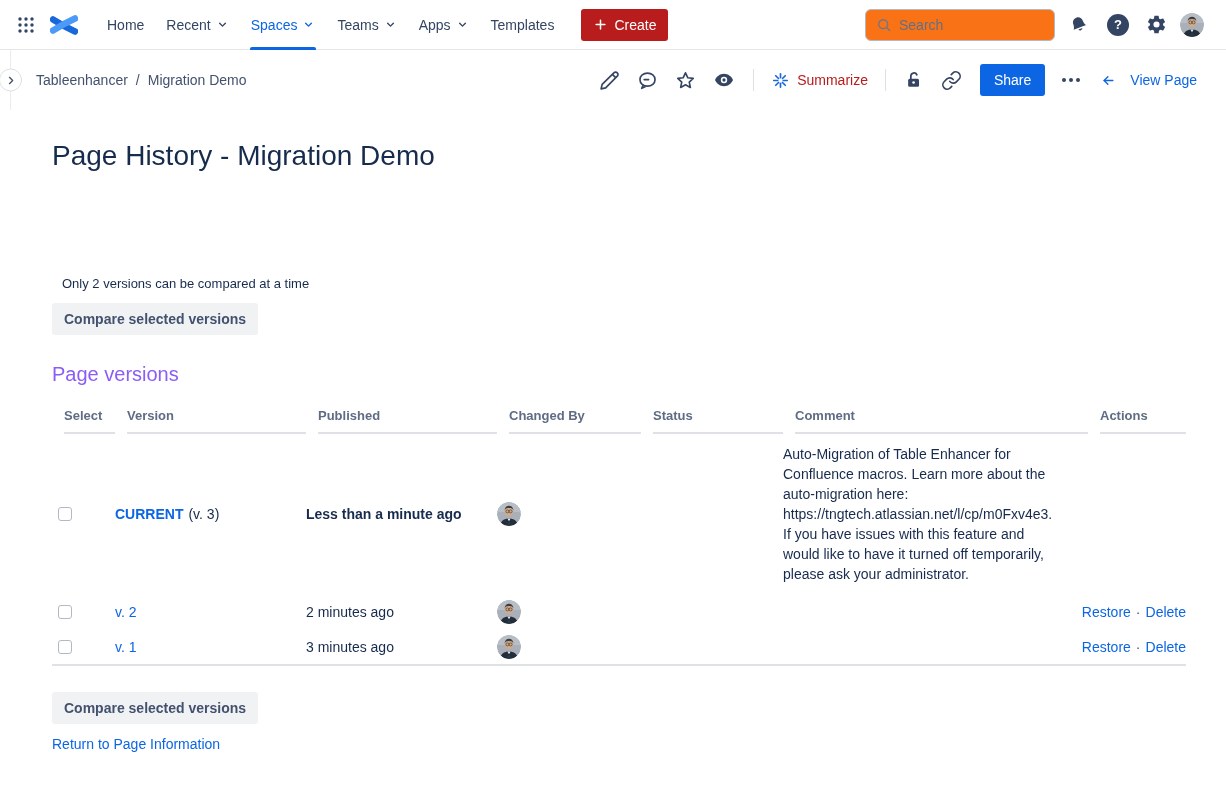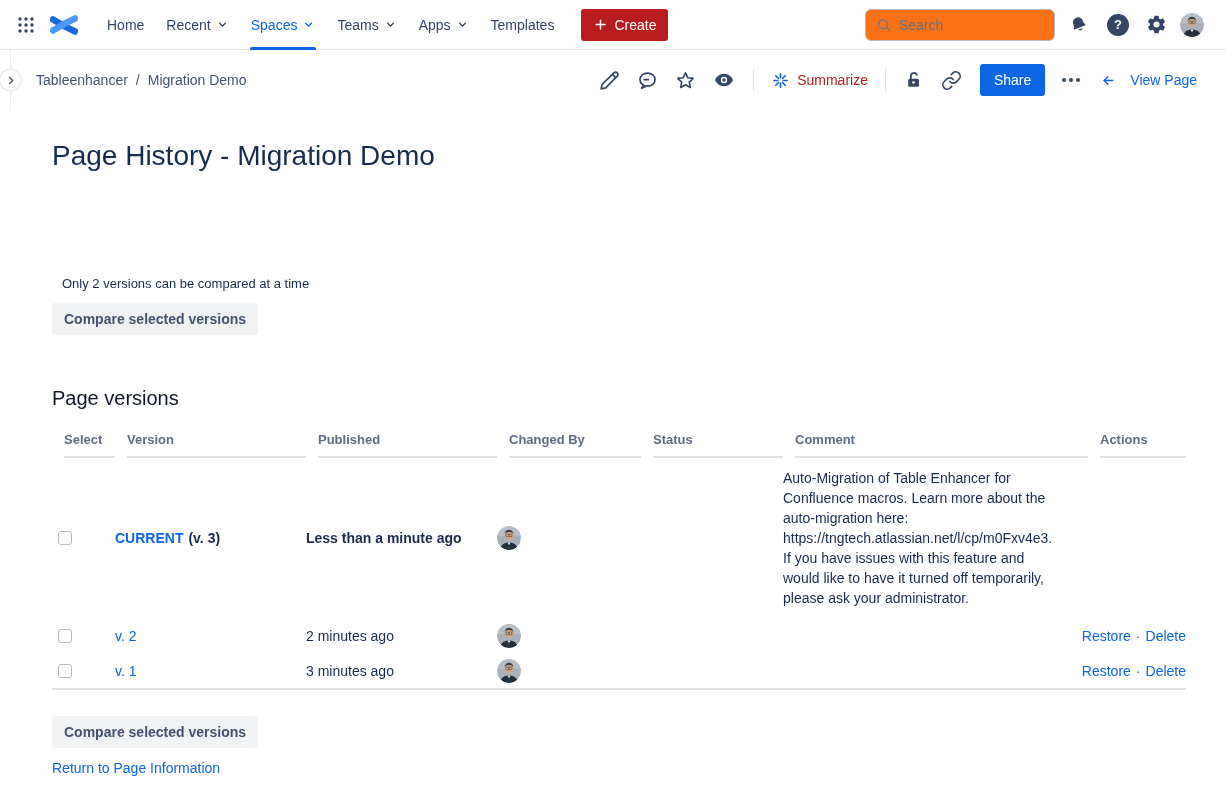--- a/index.html
+++ b/index.html
@@ -54,35 +54,35 @@
   .view-page { display:flex; align-items:center; gap:14px; color:#0c66e4; font-size:14px;
     text-decoration:none; cursor:pointer; margin-left:8px; }
 
   
   .main { padding:0 40px 0 52px; }
   .title-wrap { width:736px; text-align:left; margin-top:26px; }
   .page-title { font-size:28px; line-height:40px; font-weight:500; color:#172b4d; }
   .hint { margin:100px 0 0 10px; font-size:13px; color:#172b4d; }
   .compare-btn { margin-top:12px; height:32px; background:#f1f2f4; border:none; border-radius:3px;
     padding:0 12px; font-size:14px; font-weight:700; color:#42526e; font-family:inherit; cursor:pointer; }
-  .section-heading { margin-top:52px; font-size:20px; font-weight:500; color:#0f172a; }
+  .section-heading { margin-top:28px; font-size:20px; font-weight:500; color:#8b5cf6; }
 
   .vtable { margin-top:14px; display:grid;
     grid-template-columns:63px 191px 191px 144px 142px 305px 98px; }
   .hcell { font-size:13px; font-weight:600; color:#5e6c84; padding:8px 8px 9px 0;
     border-bottom:2px solid #dfe1e6;margin-left:12px; }
   .cell { display:flex; align-items:center; font-size:14px; color:#172b4d; padding:10px 8px 10px 0; }
   .cell.slim { height:36px; padding:0 8px 0 0; }
   .cell.bb { border-bottom:2px solid #dfe1e6; }
   .cell.actions { justify-content:flex-end; padding-right:0; white-space:nowrap; }
   .chk { width:14px; height:14px; border:1.5px solid #b3b9c4; border-radius:3px;
     background:#fff; margin-left:6px; cursor:pointer; flex:none; }
   .vlink { color:#0c66e4; text-decoration:none; cursor:pointer; }
   .vlink.bold { font-weight:700; }
-  .vsuffix { font-weight:700; margin-left:5px; }
+  .vsuffix { font-weight:400; margin-left:5px; }
   .pub-bold { font-weight:700; }
   .comment-text { white-space:pre-line; line-height:20px; }
   .act-link { color:#0c66e4; text-decoration:none; cursor:pointer; }
   .act-sep { color:#42526e; margin:0 5px; }
 
   .compare-btn.bottom { margin-top:26px; }
   .return-link { display:inline-block; margin-top:12px; font-size:14px; color:#0c66e4;
     text-decoration:none; cursor:pointer; }
 </style>
 </head>

